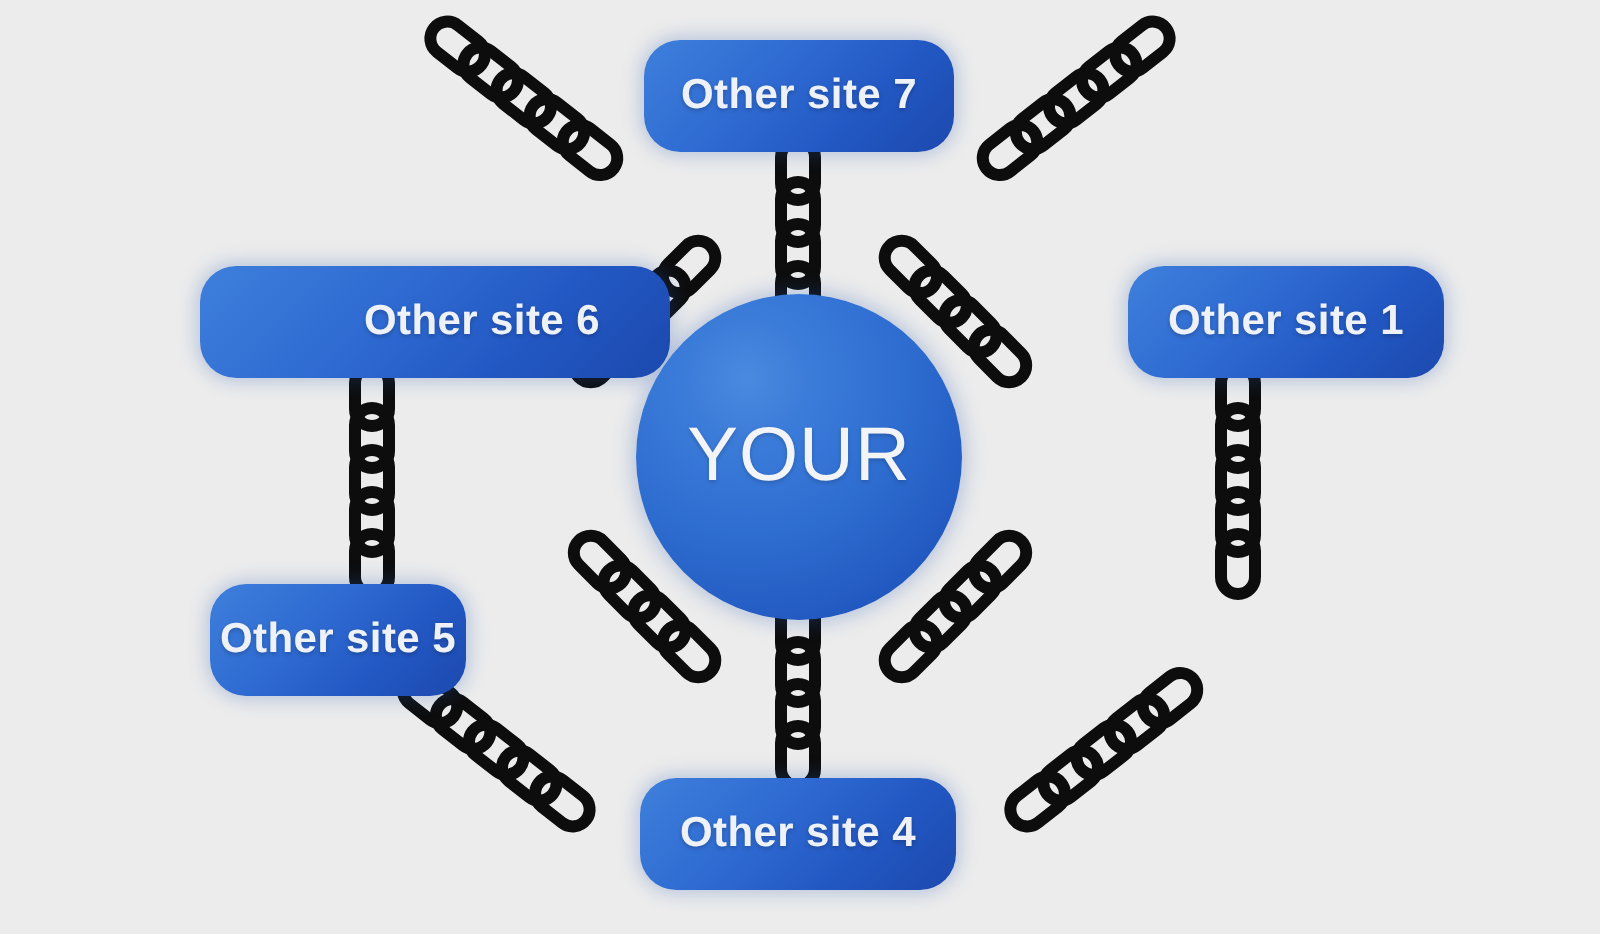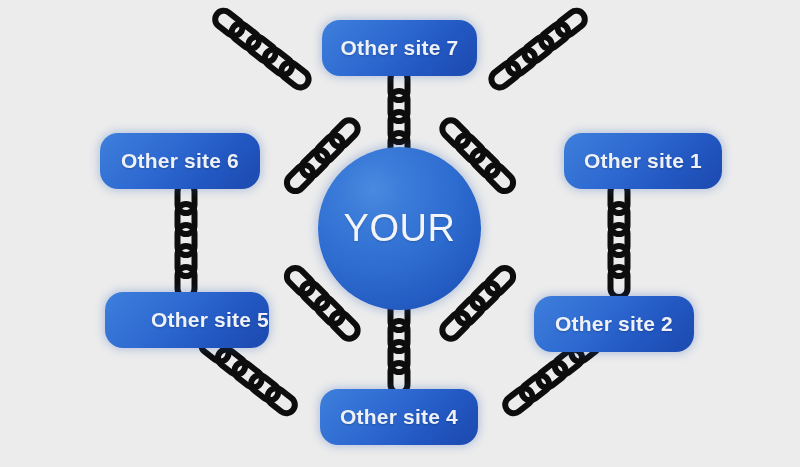--- a/index.html
+++ b/index.html
@@ -69,22 +69,22 @@
     font-weight: bold;
     white-space: nowrap;
     letter-spacing: 0.2px;
     text-shadow: 0 1px 2px rgba(0,0,0,0.22);
   }
 
   .p7 { left: 322px; top: 20px;  width: 155px; }
   .p1 { left: 564px; top: 133px; width: 158px; }
   .p2 { left: 534px; top: 296px; width: 160px; }
   .p4 { left: 320px; top: 389px; width: 158px; }
-  .p5 { left: 105px; top: 292px; width: 164px; justify-content: flex-end; }
-  .p6 { left: 100px; top: 133px; width: 160px; }
+  .p5 { left: 105px; top: 292px; width: 128px; }
+  .p6 { left: 100px; top: 133px; width: 188px; padding-left: 47px; }
 </style>
 </head>
 <body>
 
 <div id="canvas" style="background: rgb(236, 236, 236);">
 
   <svg id="svg-layer" viewBox="0 0 800 467">
     <defs>
 
       <g id="link">
@@ -160,23 +160,20 @@
   </div>
 
   <div class="pill p7">
     <span class="pill-label">Other site 7</span>
   </div>
 
   <div class="pill p1">
     <span class="pill-label">Other site 1</span>
   </div>
 
-  <div class="pill p2">
-    <span class="pill-label">Other site 2</span>
-  </div>
 
   <div class="pill p4">
     <span class="pill-label">Other site 4</span>
   </div>
 
   <div class="pill p5">
     <span class="pill-label">Other site 5</span>
   </div>
 
   <div class="pill p6">

